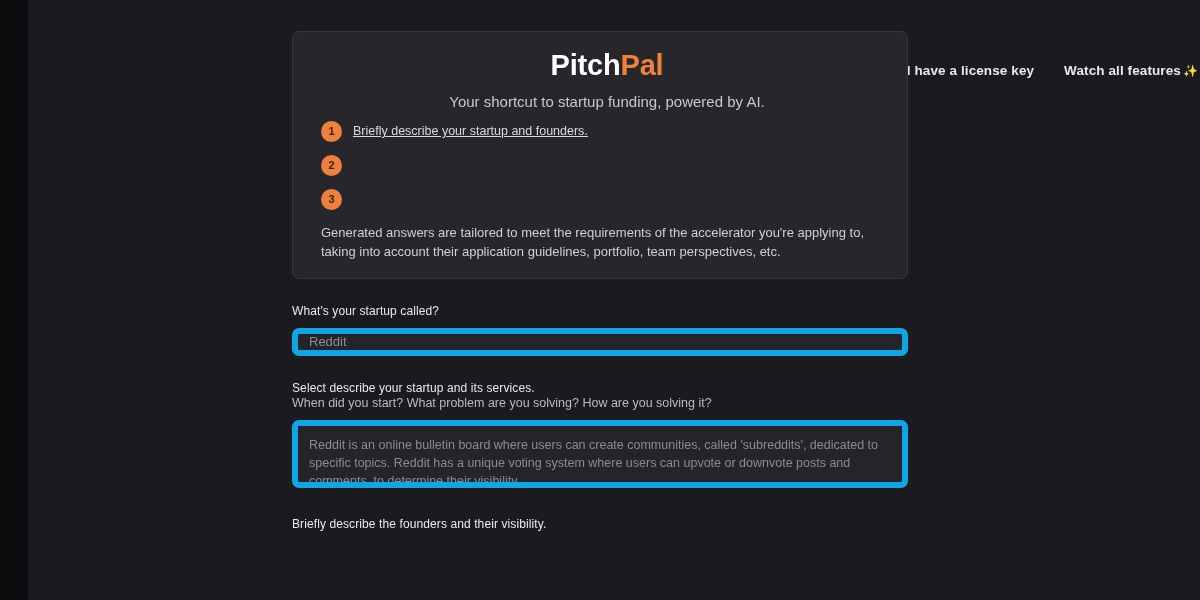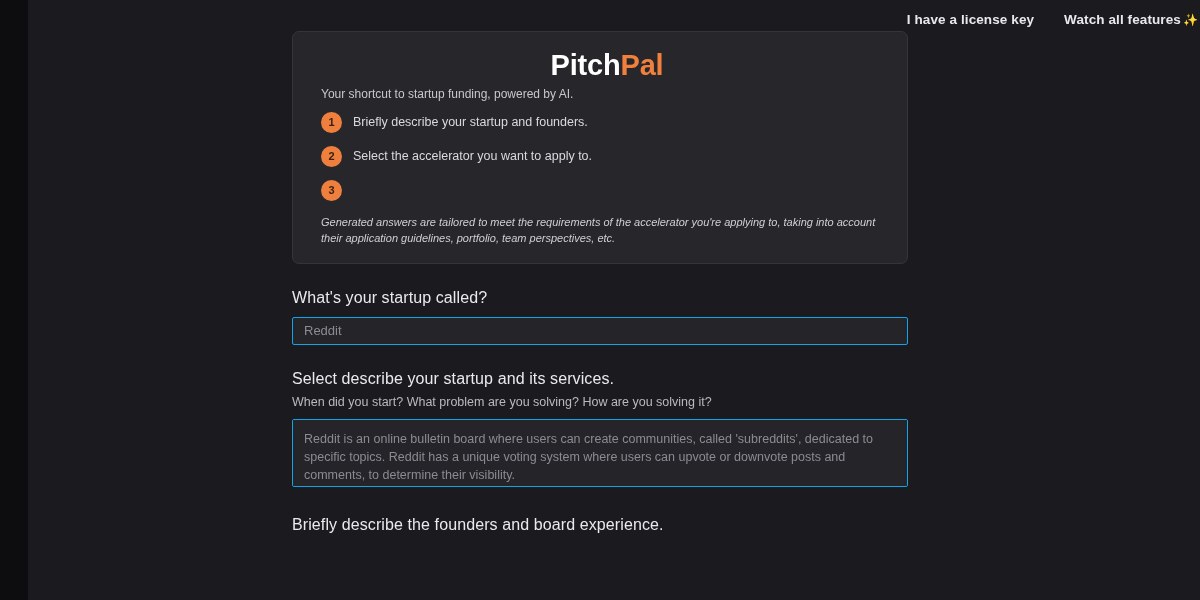--- a/index.html
+++ b/index.html
@@ -14,24 +14,24 @@
     position: relative;
     width: 1200px;
     height: 600px;
     background: #1b1b1f;
     margin-left: 28px;
     overflow: hidden;
   }
   
   .topbar {
     position: absolute;
-    top: 12px; right: 30px;
+    top: 18px; right: 30px;
     height: 60px;
     display: flex;
-    align-items: flex-start;
+    align-items: flex-end;
     gap: 30px;
   }
   .topbar-link {
     color: #e9e9ec;
     font-size: 13.5px;
     font-weight: bold;
     letter-spacing: .1px;
     cursor: pointer;
     white-space: nowrap;
   }
@@ -55,23 +55,24 @@
   .brand {
     text-align: center;
     font-size: 29px;
     font-weight: bold;
     letter-spacing: -0.2px;
     line-height: 1.1;
   }
   .brand .b1 { color: #ffffff; }
   .brand .b2 { color: #f0803c; }
   .tagline {
+    text-align: center;
     color: #c7c7cd;
-    font-size: 12px;
-    margin-top: 5px;
+    font-size: 15px;
+    margin-top: 11px;
   }
   .how-title {
     color: #ffffff;
     font-size: 16px;
     font-weight: bold;
     margin-top: 22px;
     padding-left: 0px;
   }
   .steps { margin-top: 11px; }
   .step {
@@ -89,47 +90,47 @@
     font-size: 11px;
     font-weight: bold;
     display: flex;
     align-items: center;
     justify-content: center;
     line-height: 1;
   }
   .step-text {
     color: #dadade;
     font-size: 12.5px;
+    text-decoration: underline;
   }
   .note {
     color: #cfcfd5;
-    font-size: 11px;
+    font-size: 13px;
     line-height: 1.5;
     margin-top: 6px;
-    font-style: italic;
   }
 
   
   .field { margin-top: 25px; }
   .field-label {
     color: #eaeaee;
-    font-size: 16px;
+    font-size: 12px;
     letter-spacing: .1px;
   }
   .field-sub {
     color: #b9b9c0;
     font-size: 12.5px;
-    margin-top: 7px;
+    margin-top: 1px;
   }
   .input, .textarea {
     width: 100%;
     margin-top: 10px;
     background: #242429;
-    border: 1px solid #0ea5e9;
-    border-radius: 2px;
+    border: 6px solid #0ea5e9;
+    border-radius: 7px;
     color: #f0abfc;
     font-family: "Liberation Sans", sans-serif;
     font-size: 12.5px;
     line-height: 1.45;
     padding: 10px 11px;
     resize: none;
     outline: none;
   }
   .input { height: 28px; padding: 6px 11px; font-size: 13px; }
   .textarea.t1 { height: 68px; }
@@ -156,21 +157,20 @@
       <div class="tagline">Your shortcut to startup funding, powered by AI.</div>
 
 
       <div class="steps">
         <div class="step">
           <div class="badge">1</div>
           <div class="step-text">Briefly describe your startup and founders.</div>
         </div>
         <div class="step">
           <div class="badge">2</div>
-          <div class="step-text">Select the accelerator you want to apply to.</div>
         </div>
         <div class="step">
           <div class="badge">3</div>
         </div>
       </div>
 
       <div class="note">Generated answers are tailored to meet the requirements of the accelerator you're applying to, taking into account their application guidelines, portfolio, team perspectives, etc.</div>
     </div>
 
     <div class="field">
@@ -178,18 +178,18 @@
       <input class="input" type="text" placeholder="Reddit" style="">
     </div>
 
     <div class="field">
       <div class="field-label">Select describe your startup and its services.</div>
       <div class="field-sub">When did you start? What problem are you solving? How are you solving it?</div>
       <textarea class="textarea t1" placeholder="Reddit is an online bulletin board where users can create communities, called 'subreddits', dedicated to specific topics. Reddit has a unique voting system where users can upvote or downvote posts and comments, to determine their visibility." style=""></textarea>
     </div>
 
     <div class="field">
-      <div class="field-label">Briefly describe the founders and board experience.</div>
+      <div class="field-label">Briefly describe the founders and their visibility.</div>
 
     </div>
 
   </div>
 </div>
 
 </body></html>

